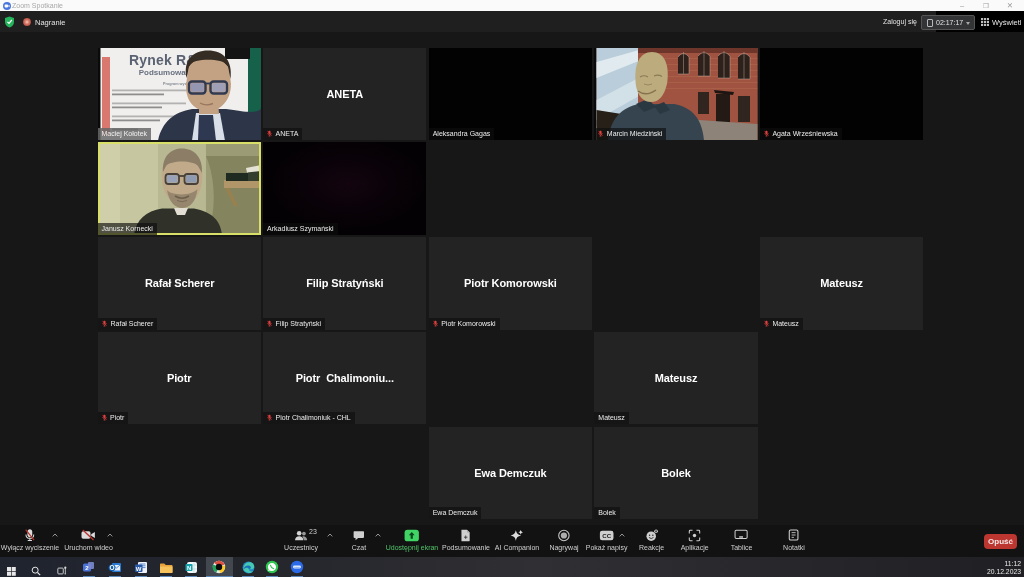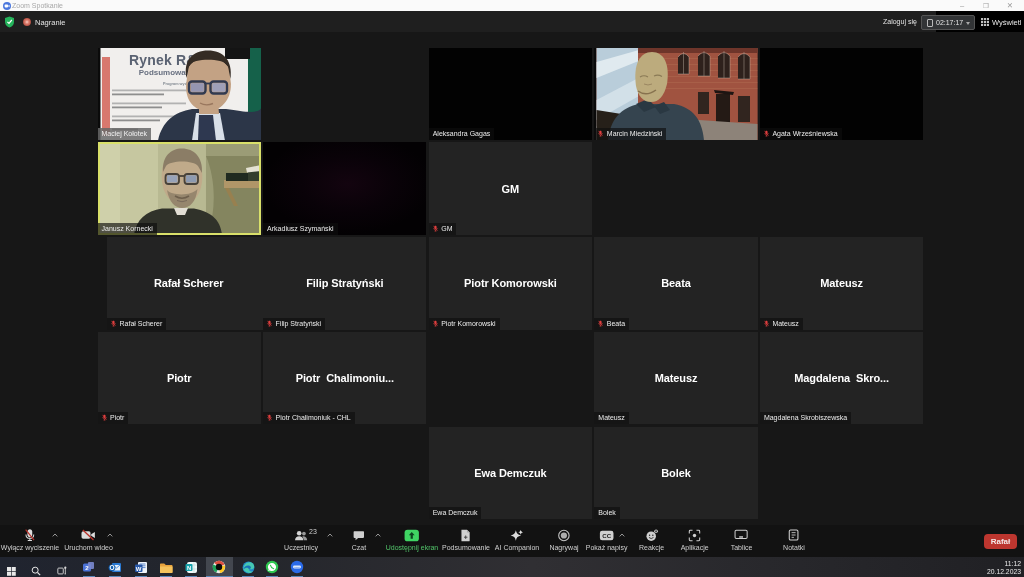--- a/index.html
+++ b/index.html
@@ -59,20 +59,32 @@
     <rect x="91" y="33.5" width="16.5" height="12" rx="3"></rect>
     <rect x="112.5" y="33.5" width="16.5" height="12" rx="3"></rect>
   </g>
   <rect x="92.8" y="35.2" width="13" height="8.6" fill="#8a94be" opacity="0.8"></rect>
   <rect x="114.3" y="35.2" width="13" height="8.6" fill="#96a0c6" opacity="0.8"></rect>
   <path d="M107.5 35.5 L112.5 35.5" stroke="#313a50" stroke-width="1.8"></path>
   <path d="M102 55 Q108 58.5 115 55.5" stroke="#99775e" stroke-width="1.4" fill="none"></path>
 </svg><div class="nlabel" style="background:rgba(105,105,105,0.85);color:#f2f2f2;">
         <span>Maciej Kołotek</span>
       </div></div>
+<div class="tile " style="left:263.1px;top:47.5px;">
+      <div class="cname" style="">ANETA</div>
+      <div class="nlabel" style="">
+        <svg class="mic" width="5" height="7" viewBox="0 0 14 18">
+          <path d="M7 1 C8.8 1 10 2.3 10 4.2 V8.2 C10 10.1 8.8 11.4 7 11.4 C5.2 11.4 4 10.1 4 8.2 V4.2 C4 2.3 5.2 1 7 1 Z" fill="#e04040"></path>
+          <path d="M2 8 C2 11 4 13 7 13 C10 13 12 11 12 8" stroke="#e04040" stroke-width="1.8" fill="none"></path>
+          <path d="M7 13 V16 M4.5 16.5 H9.5" stroke="#e04040" stroke-width="1.8" fill="none"></path>
+          <path d="M1.5 1.5 L12.5 15.5" stroke="#d83838" stroke-width="2"></path>
+        </svg>
+        <span>ANETA</span>
+      </div>
+    </div>
 <div class="tile black" style="left:428.7px;top:47.5px;">
       <div class="nlabel" style="">
         <span>Aleksandra Gagas</span>
       </div>
     </div>
 <div class="tile " style="left:594.3px;top:47.5px;"><svg width="163.4" height="92.6" viewBox="0 0 163.4 92.6" preserveAspectRatio="none">
   <rect width="163.4" height="92.6" fill="#0a0a0a"></rect>
   <rect x="2.5" y="0" width="160.9" height="92.6" fill="#a25944"></rect>
   <rect x="2.5" y="0" width="52" height="92.6" fill="#b9cdda"></rect>
   <path d="M2.5 14 L52 0 L52 10 L2.5 30 Z" fill="#e6eef2" opacity="0.85"></path>
@@ -162,33 +174,21 @@
   <path d="M79 58.5 Q84 61 89 58.5" stroke="#77685a" stroke-width="1" fill="none"></path>
 </svg><div class="nlabel" style="">
         <span>Janusz Kornecki</span>
       </div></div>
 <div class="tile black" style="left:263.1px;top:142.3px;">
       <div style="position:absolute;inset:0;background:radial-gradient(ellipse 85px 50px at 52% 45%, #13040f 0%, #090208 55%, #030103 100%);"></div>
       <div class="nlabel" style="">
         <span>Arkadiusz Szymański</span>
       </div>
     </div>
-<div class="tile " style="left:428.7px;top:142.3px;">
-      <div class="cname" style="">GM</div>
-      <div class="nlabel" style="">
-        <svg class="mic" width="5" height="7" viewBox="0 0 14 18">
-          <path d="M7 1 C8.8 1 10 2.3 10 4.2 V8.2 C10 10.1 8.8 11.4 7 11.4 C5.2 11.4 4 10.1 4 8.2 V4.2 C4 2.3 5.2 1 7 1 Z" fill="#e04040"></path>
-          <path d="M2 8 C2 11 4 13 7 13 C10 13 12 11 12 8" stroke="#e04040" stroke-width="1.8" fill="none"></path>
-          <path d="M7 13 V16 M4.5 16.5 H9.5" stroke="#e04040" stroke-width="1.8" fill="none"></path>
-          <path d="M1.5 1.5 L12.5 15.5" stroke="#d83838" stroke-width="2"></path>
-        </svg>
-        <span>GM</span>
-      </div>
-    </div>
-<div class="tile " style="left:107px;top:237.1px;">
+<div class="tile " style="left:98px;top:237.1px;">
       <div class="cname" style="">Rafał Scherer</div>
       <div class="nlabel" style="">
         <svg class="mic" width="5" height="7" viewBox="0 0 14 18">
           <path d="M7 1 C8.8 1 10 2.3 10 4.2 V8.2 C10 10.1 8.8 11.4 7 11.4 C5.2 11.4 4 10.1 4 8.2 V4.2 C4 2.3 5.2 1 7 1 Z" fill="#e04040"></path>
           <path d="M2 8 C2 11 4 13 7 13 C10 13 12 11 12 8" stroke="#e04040" stroke-width="1.8" fill="none"></path>
           <path d="M7 13 V16 M4.5 16.5 H9.5" stroke="#e04040" stroke-width="1.8" fill="none"></path>
           <path d="M1.5 1.5 L12.5 15.5" stroke="#d83838" stroke-width="2"></path>
         </svg>
         <span>Rafał Scherer</span>
       </div>
@@ -210,32 +210,20 @@
       <div class="nlabel" style="">
         <svg class="mic" width="5" height="7" viewBox="0 0 14 18">
           <path d="M7 1 C8.8 1 10 2.3 10 4.2 V8.2 C10 10.1 8.8 11.4 7 11.4 C5.2 11.4 4 10.1 4 8.2 V4.2 C4 2.3 5.2 1 7 1 Z" fill="#e04040"></path>
           <path d="M2 8 C2 11 4 13 7 13 C10 13 12 11 12 8" stroke="#e04040" stroke-width="1.8" fill="none"></path>
           <path d="M7 13 V16 M4.5 16.5 H9.5" stroke="#e04040" stroke-width="1.8" fill="none"></path>
           <path d="M1.5 1.5 L12.5 15.5" stroke="#d83838" stroke-width="2"></path>
         </svg>
         <span>Filip Stratyński</span>
       </div>
     </div>
-<div class="tile " style="left:594.3px;top:237.1px;">
-      <div class="cname" style="">Beata</div>
-      <div class="nlabel" style="">
-        <svg class="mic" width="5" height="7" viewBox="0 0 14 18">
-          <path d="M7 1 C8.8 1 10 2.3 10 4.2 V8.2 C10 10.1 8.8 11.4 7 11.4 C5.2 11.4 4 10.1 4 8.2 V4.2 C4 2.3 5.2 1 7 1 Z" fill="#e04040"></path>
-          <path d="M2 8 C2 11 4 13 7 13 C10 13 12 11 12 8" stroke="#e04040" stroke-width="1.8" fill="none"></path>
-          <path d="M7 13 V16 M4.5 16.5 H9.5" stroke="#e04040" stroke-width="1.8" fill="none"></path>
-          <path d="M1.5 1.5 L12.5 15.5" stroke="#d83838" stroke-width="2"></path>
-        </svg>
-        <span>Beata</span>
-      </div>
-    </div>
 <div class="tile " style="left:759.9px;top:237.1px;">
       <div class="cname" style="">Mateusz</div>
       <div class="nlabel" style="">
         <svg class="mic" width="5" height="7" viewBox="0 0 14 18">
           <path d="M7 1 C8.8 1 10 2.3 10 4.2 V8.2 C10 10.1 8.8 11.4 7 11.4 C5.2 11.4 4 10.1 4 8.2 V4.2 C4 2.3 5.2 1 7 1 Z" fill="#e04040"></path>
           <path d="M2 8 C2 11 4 13 7 13 C10 13 12 11 12 8" stroke="#e04040" stroke-width="1.8" fill="none"></path>
           <path d="M7 13 V16 M4.5 16.5 H9.5" stroke="#e04040" stroke-width="1.8" fill="none"></path>
           <path d="M1.5 1.5 L12.5 15.5" stroke="#d83838" stroke-width="2"></path>
         </svg>
         <span>Mateusz</span>
@@ -262,26 +250,20 @@
           <path d="M7 13 V16 M4.5 16.5 H9.5" stroke="#e04040" stroke-width="1.8" fill="none"></path>
           <path d="M1.5 1.5 L12.5 15.5" stroke="#d83838" stroke-width="2"></path>
         </svg>
         <span>Piotr Chalimoniuk - CHL</span>
       </div>
     </div>
 <div class="tile " style="left:594.3px;top:331.9px;">
       <div class="cname" style="">Mateusz</div>
       <div class="nlabel" style="">
         <span>Mateusz</span>
-      </div>
-    </div>
-<div class="tile " style="left:759.9px;top:331.9px;">
-      <div class="cname" style="">Magdalena&nbsp; Skro...</div>
-      <div class="nlabel" style="">
-        <span>Magdalena Skrobiszewska</span>
       </div>
     </div>
 <div class="tile " style="left:428.7px;top:426.7px;">
       <div class="cname" style="">Ewa Demczuk</div>
       <div class="nlabel" style="">
         <span>Ewa Demczuk</span>
       </div>
     </div>
 <div class="tile " style="left:594.3px;top:426.7px;">
       <div class="cname" style="">Bolek</div>
@@ -473,21 +455,21 @@
         </svg></div>
 <div style="position:absolute;left:327px;top:7px;height:4px;line-height:0;"><svg width="6" height="4" viewBox="0 0 6 4">
           <path d="M0.7 3.4 L3 1 L5.3 3.4" stroke="#989898" stroke-width="1" fill="none"></path>
         </svg></div>
 <div style="position:absolute;left:374.5px;top:7px;height:4px;line-height:0;"><svg width="6" height="4" viewBox="0 0 6 4">
           <path d="M0.7 3.4 L3 1 L5.3 3.4" stroke="#989898" stroke-width="1" fill="none"></path>
         </svg></div>
 <div style="position:absolute;left:619px;top:7px;height:4px;line-height:0;"><svg width="6" height="4" viewBox="0 0 6 4">
           <path d="M0.7 3.4 L3 1 L5.3 3.4" stroke="#989898" stroke-width="1" fill="none"></path>
         </svg></div>
-<div style="position:absolute;left:984px;top:9px;width:33px;height:15px;background:#bd362f;border-radius:4px;color:#f4e8e8;font-size:8px;font-weight:bold;text-align:center;line-height:15px;">Rafał</div>
+<div style="position:absolute;left:984px;top:9px;width:33px;height:15px;background:#bd362f;border-radius:4px;color:#f4e8e8;font-size:8px;font-weight:bold;text-align:center;line-height:15px;">Opuść</div>
   </div>
   <div id="taskbar">
   <div style="position:absolute;left:206.4px;top:0;width:27px;height:20px;background:#43474f;"></div>
 <div class="tk" style="left:7.3px;top:5.0px;"><svg width="9" height="9" viewBox="0 0 12 12">
           <rect x="0" y="0" width="5.4" height="5.4" fill="#e8e8e8"></rect>
           <rect x="6.3" y="0" width="5.4" height="5.4" fill="#e8e8e8"></rect>
           <rect x="0" y="6.3" width="5.4" height="5.4" fill="#e8e8e8"></rect>
           <rect x="6.3" y="6.3" width="5.4" height="5.4" fill="#e8e8e8"></rect>
         </svg></div>
 <div class="tk" style="left:30.5px;top:4.5px;"><svg width="10" height="10" viewBox="0 0 12 12">

